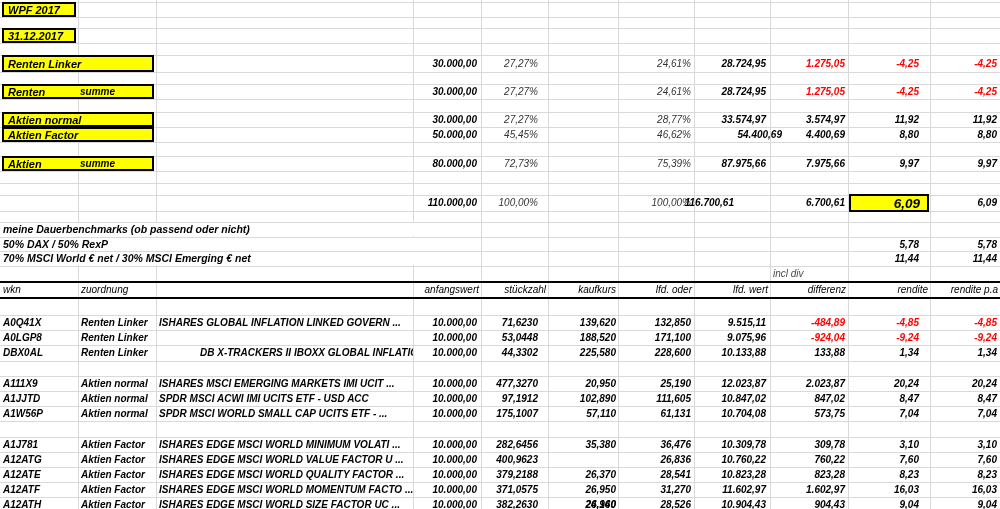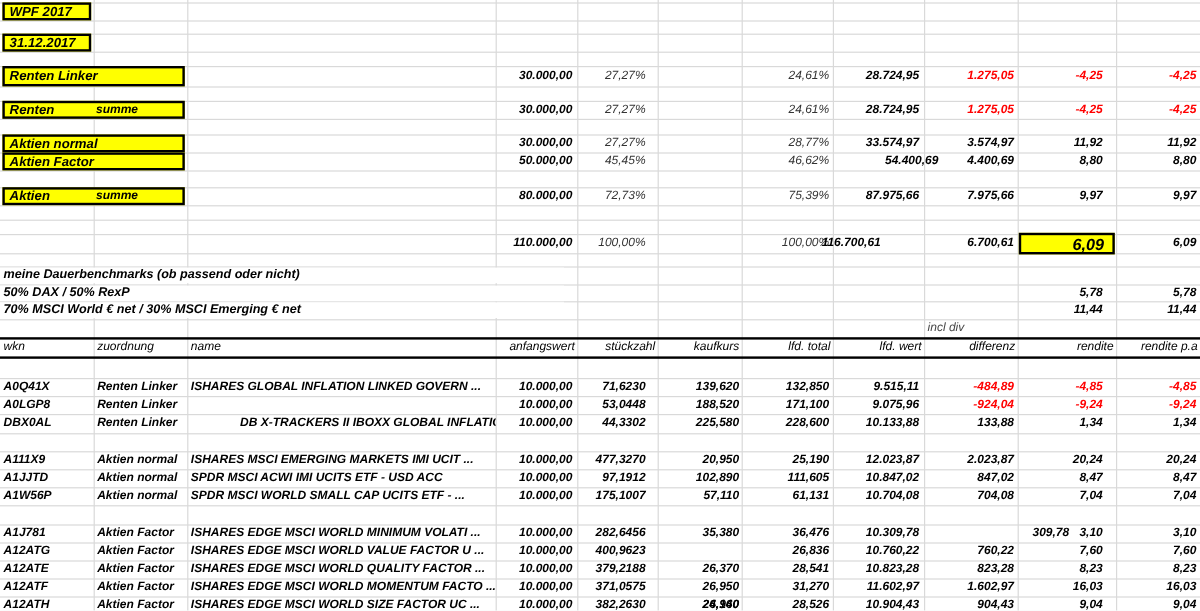--- a/index.html
+++ b/index.html
@@ -134,25 +134,24 @@
     <div class="cell lbl left" style="left: 0px; top: 223px; width: 470px; height: 13px;">meine Dauerbenchmarks (ob passend oder nicht)</div>
     <div class="cell lbl left" style="left: 0px; top: 238px; width: 470px; height: 13px;">50% DAX / 50% RexP</div>
     <div class="cell val right" style="left: 848px; top: 238px; width: 82px; height: 13px; padding-right: 11px;">5,78</div>
     <div class="cell val right" style="left: 930px; top: 238px; width: 70px; height: 13px; padding-right: 3px;">5,78</div>
     <div class="cell lbl left" style="left: 0px; top: 252px; width: 470px; height: 13px;">70% MSCI World € net / 30% MSCI Emerging € net</div>
     <div class="cell val right" style="left: 848px; top: 252px; width: 82px; height: 13px; padding-right: 11px;">11,44</div>
     <div class="cell val right" style="left: 930px; top: 252px; width: 70px; height: 13px; padding-right: 3px;">11,44</div>
     <div class="cell note left" style="left: 770px; top: 267px; width: 78px; height: 14px;">incl div</div>
     <div class="cell hdr left" style="left: 0px; top: 284px; width: 78px; height: 12px;">wkn</div>
     <div class="cell hdr left" style="left: 78px; top: 284px; width: 78px; height: 12px;">zuordnung</div>
-    <div class="cell hdr left" style="left: 156px; top: 284px; width: 257px; height: 12px;">name</div>
     <div class="cell hdr right" style="left: 413px; top: 284px; width: 68px; height: 12px; padding-right: 2px;">anfangswert</div>
     <div class="cell hdr right" style="left: 481px; top: 284px; width: 67px; height: 12px; padding-right: 2px;">stückzahl</div>
     <div class="cell hdr right" style="left: 548px; top: 284px; width: 70px; height: 12px; padding-right: 2px;">kaufkurs</div>
-    <div class="cell hdr right" style="left: 618px; top: 284px; width: 76px; height: 12px; padding-right: 2px;">lfd. total</div>
+    <div class="cell hdr right" style="left: 618px; top: 284px; width: 76px; height: 12px; padding-right: 2px;">lfd. oder</div>
     <div class="cell hdr right" style="left: 694px; top: 284px; width: 76px; height: 12px; padding-right: 2px;">lfd. wert</div>
     <div class="cell hdr right" style="left: 770px; top: 284px; width: 78px; height: 12px; padding-right: 2px;">differenz</div>
     <div class="cell hdr right" style="left: 848px; top: 284px; width: 82px; height: 12px; padding-right: 2px;">rendite</div>
     <div class="cell hdr right" style="left: 930px; top: 284px; width: 70px; height: 12px; padding-right: 2px;">rendite p.a</div>
     <div class="cell txt left" style="left: 0px; top: 316px; width: 78px; height: 14px;">A0Q41X</div>
     <div class="cell txt left" style="left: 78px; top: 316px; width: 78px; height: 14px;">Renten Linker</div>
     <div class="cell txt left" style="left: 156px; top: 316px; width: 257px; height: 14px;">ISHARES GLOBAL INFLATION LINKED GOVERN ...</div>
     <div class="cell val right" style="left: 413px; top: 316px; width: 68px; height: 14px; padding-right: 4px;">10.000,00</div>
     <div class="cell val right" style="left: 481px; top: 316px; width: 67px; height: 14px; padding-right: 10px;">71,6230</div>
     <div class="cell val right" style="left: 548px; top: 316px; width: 70px; height: 14px; padding-right: 2px;">139,620</div>
@@ -205,32 +204,32 @@
     <div class="cell val right" style="left: 848px; top: 392px; width: 82px; height: 14px; padding-right: 11px;">8,47</div>
     <div class="cell val right" style="left: 930px; top: 392px; width: 70px; height: 14px; padding-right: 3px;">8,47</div>
     <div class="cell txt left" style="left: 0px; top: 407px; width: 78px; height: 14px;">A1W56P</div>
     <div class="cell txt left" style="left: 78px; top: 407px; width: 78px; height: 14px;">Aktien normal</div>
     <div class="cell txt left" style="left: 156px; top: 407px; width: 257px; height: 14px;">SPDR MSCI WORLD SMALL CAP UCITS ETF - ...</div>
     <div class="cell val right" style="left: 413px; top: 407px; width: 68px; height: 14px; padding-right: 4px;">10.000,00</div>
     <div class="cell val right" style="left: 481px; top: 407px; width: 67px; height: 14px; padding-right: 10px;">175,1007</div>
     <div class="cell val right" style="left: 548px; top: 407px; width: 70px; height: 14px; padding-right: 2px;">57,110</div>
     <div class="cell val right" style="left: 618px; top: 407px; width: 76px; height: 14px; padding-right: 3px;">61,131</div>
     <div class="cell val right" style="left: 694px; top: 407px; width: 76px; height: 14px; padding-right: 4px;">10.704,08</div>
-    <div class="cell val right" style="left: 770px; top: 407px; width: 78px; height: 14px; padding-right: 3px;">704,08</div>
+    <div class="cell val right" style="left: 770px; top: 407px; width: 78px; height: 14px; padding-right: 3px;">573,75</div>
     <div class="cell val right" style="left: 848px; top: 407px; width: 82px; height: 14px; padding-right: 11px;">7,04</div>
     <div class="cell val right" style="left: 930px; top: 407px; width: 70px; height: 14px; padding-right: 3px;">7,04</div>
     <div class="cell txt left" style="left: 0px; top: 438px; width: 78px; height: 14px;">A1J781</div>
     <div class="cell txt left" style="left: 78px; top: 438px; width: 78px; height: 14px;">Aktien Factor</div>
     <div class="cell txt left" style="left: 156px; top: 438px; width: 257px; height: 14px;">ISHARES EDGE MSCI WORLD MINIMUM VOLATI ...</div>
     <div class="cell val right" style="left: 413px; top: 438px; width: 68px; height: 14px; padding-right: 4px;">10.000,00</div>
     <div class="cell val right" style="left: 481px; top: 438px; width: 67px; height: 14px; padding-right: 10px;">282,6456</div>
     <div class="cell val right" style="left: 548px; top: 438px; width: 70px; height: 14px; padding-right: 2px;">35,380</div>
     <div class="cell val right" style="left: 618px; top: 438px; width: 76px; height: 14px; padding-right: 3px;">36,476</div>
     <div class="cell val right" style="left: 694px; top: 438px; width: 76px; height: 14px; padding-right: 4px;">10.309,78</div>
-    <div class="cell val right" style="left: 816px; top: 438px; width: 78px; height: 14px; padding-right: 3px; text-align: center;">309,78</div>
+    <div class="cell val right" style="left: 770px; top: 438px; width: 78px; height: 14px; padding-right: 3px; text-align: center;">309,78</div>
     <div class="cell val right" style="left: 848px; top: 438px; width: 82px; height: 14px; padding-right: 11px;">3,10</div>
     <div class="cell val right" style="left: 930px; top: 438px; width: 70px; height: 14px; padding-right: 3px;">3,10</div>
     <div class="cell txt left" style="left: 0px; top: 453px; width: 78px; height: 14px;">A12ATG</div>
     <div class="cell txt left" style="left: 78px; top: 453px; width: 78px; height: 14px;">Aktien Factor</div>
     <div class="cell txt left" style="left: 156px; top: 453px; width: 257px; height: 14px;">ISHARES EDGE MSCI WORLD VALUE FACTOR U ...</div>
     <div class="cell val right" style="left: 413px; top: 453px; width: 68px; height: 14px; padding-right: 4px;">10.000,00</div>
     <div class="cell val right" style="left: 481px; top: 453px; width: 67px; height: 14px; padding-right: 10px;">400,9623</div>
     <div class="cell val right" style="left: 548px; top: 453px; width: 70px; height: 14px; padding-right: 2px; margin-top: 45px;">24,940</div>
     <div class="cell val right" style="left: 618px; top: 453px; width: 76px; height: 14px; padding-right: 3px;">26,836</div>
     <div class="cell val right" style="left: 694px; top: 453px; width: 76px; height: 14px; padding-right: 4px;">10.760,22</div>

